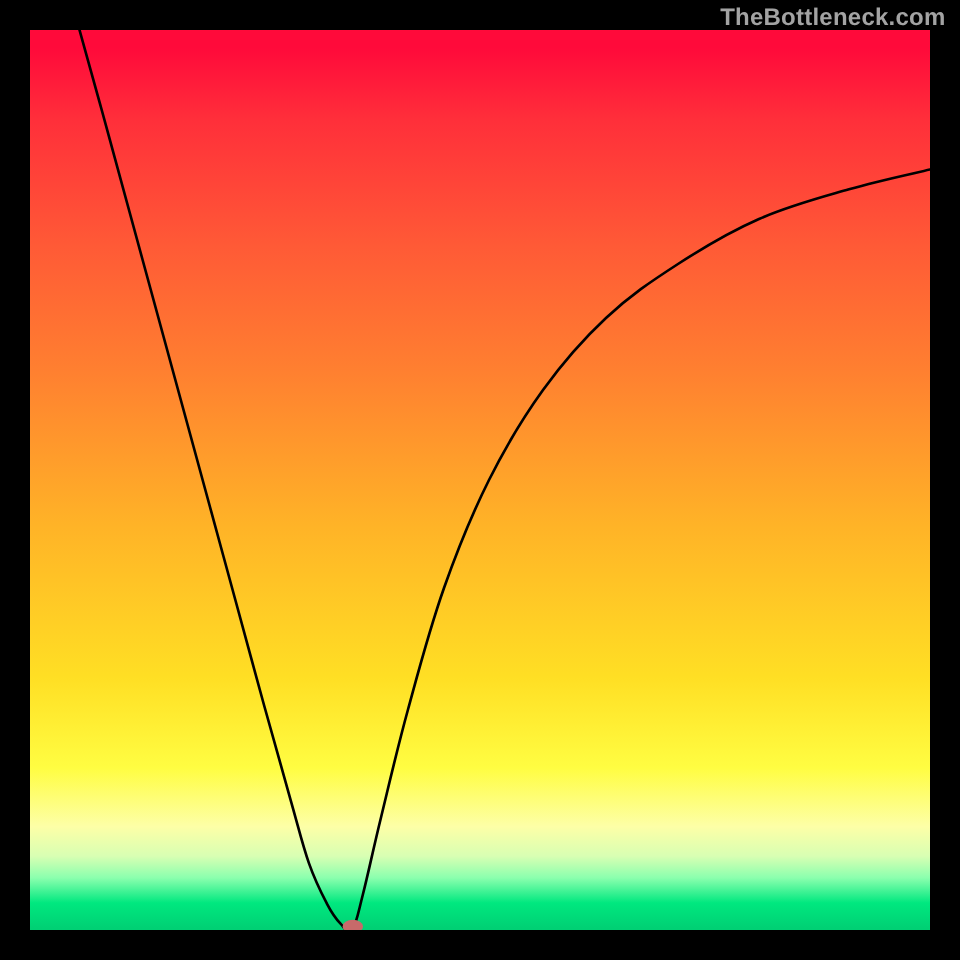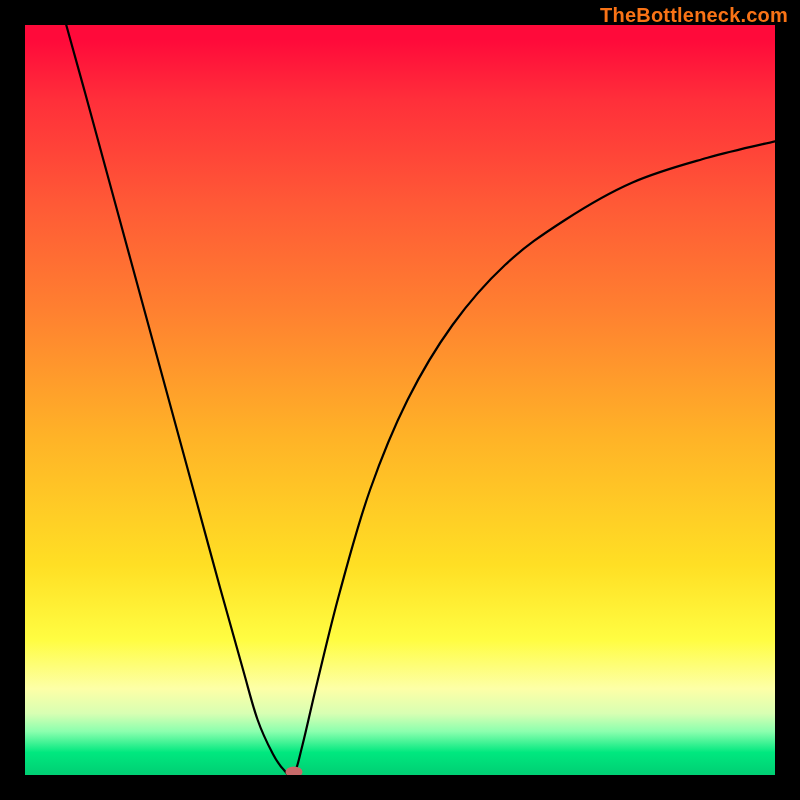--- a/index.html
+++ b/index.html
@@ -14,21 +14,21 @@
   .frame {
     position: relative;
     width: 800px;
     height: 800px;
     background: #000;
   }
   .watermark {
     position: absolute;
     top: 4px;
     right: 12px;
-    color: #f97316;
+    color: #a3a3a3;
     font-size: 20px;
     font-weight: bold;
     letter-spacing: 0.2px;
     z-index: 30;
   }
   .plot {
     position: absolute;
     left: 25px;
     top: 25px;
     width: 750px;

